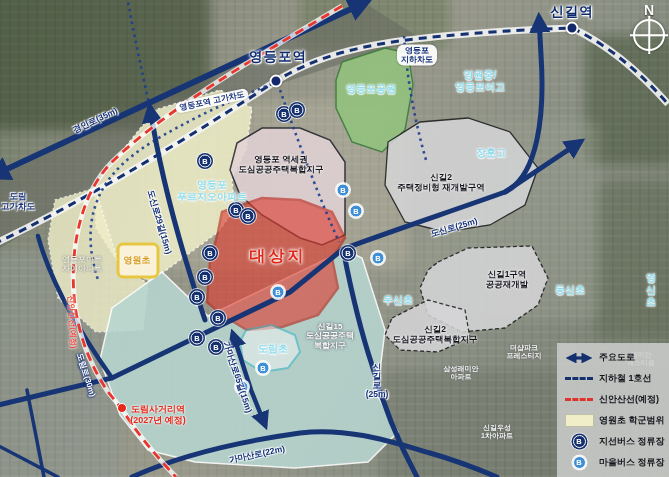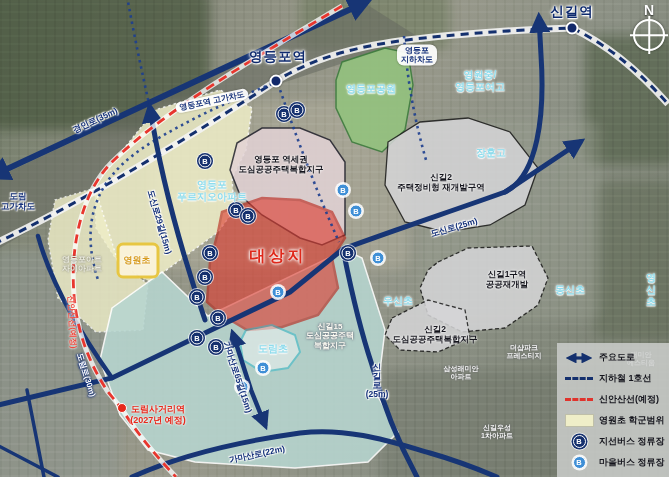--- a/index.html
+++ b/index.html
@@ -194,21 +194,21 @@
       <div class="lbl white-lbl" style="left: 330px; top: 336px; transform: translate(-50%, -50%);">신길15
 도심공공주택
 복합지구</div>
       <div class="lbl site" style="left: 278px; top: 256px; transform: translate(-50%, -50%);">대상지</div>
       <div class="lbl cyan" style="left: 371px; top: 89px; transform: translate(-50%, -50%);">영등포공원</div>
       <div class="lbl cyan" style="left: 212px; top: 191px; transform: translate(-50%, -50%);">영등포
 푸르지오아파트</div>
       <div class="lbl cyan" style="left: 480px; top: 81px; transform: translate(-50%, -50%);">영원중/
 영등포여고</div>
       <div class="lbl cyan" style="left: 491px; top: 153px; transform: translate(-50%, -50%);">장훈고</div>
-      <div class="lbl cyan" style="left: 398px; top: 301px; transform: translate(-50%, -50%);">우신초</div>
+      <div class="lbl cyan" style="left: 398px; top: 301px; transform: translate(-50%, -50%); font-family: Liberation Mono, monospace;">우신초</div>
       <div class="lbl cyan" style="left: 570px; top: 290px; transform: translate(-50%, -50%);">동신초</div>
       <div class="lbl cyan" style="left: 651px; top: 290px; transform: translate(-50%, -50%);">영신초</div>
       <div class="lbl cyan" style="left: 273px; top: 349px; transform: translate(-50%, -50%);">도림초</div>
       <div class="lbl yellow-lbl" style="left: 137px; top: 260px; transform: translate(-50%, -50%);">영원초</div>
       <div class="lbl gray-lbl" style="left: 82px; top: 264px; transform: translate(-50%, -50%);">영등포아트
 자이아파트</div>
       <div class="lbl faint" style="left: 461px; top: 373px; transform: translate(-50%, -50%);">삼성래미안
 아파트</div>
       <div class="lbl faint" style="left: 497px; top: 432px; transform: translate(-50%, -50%);">신길우성
 1차아파트</div>

